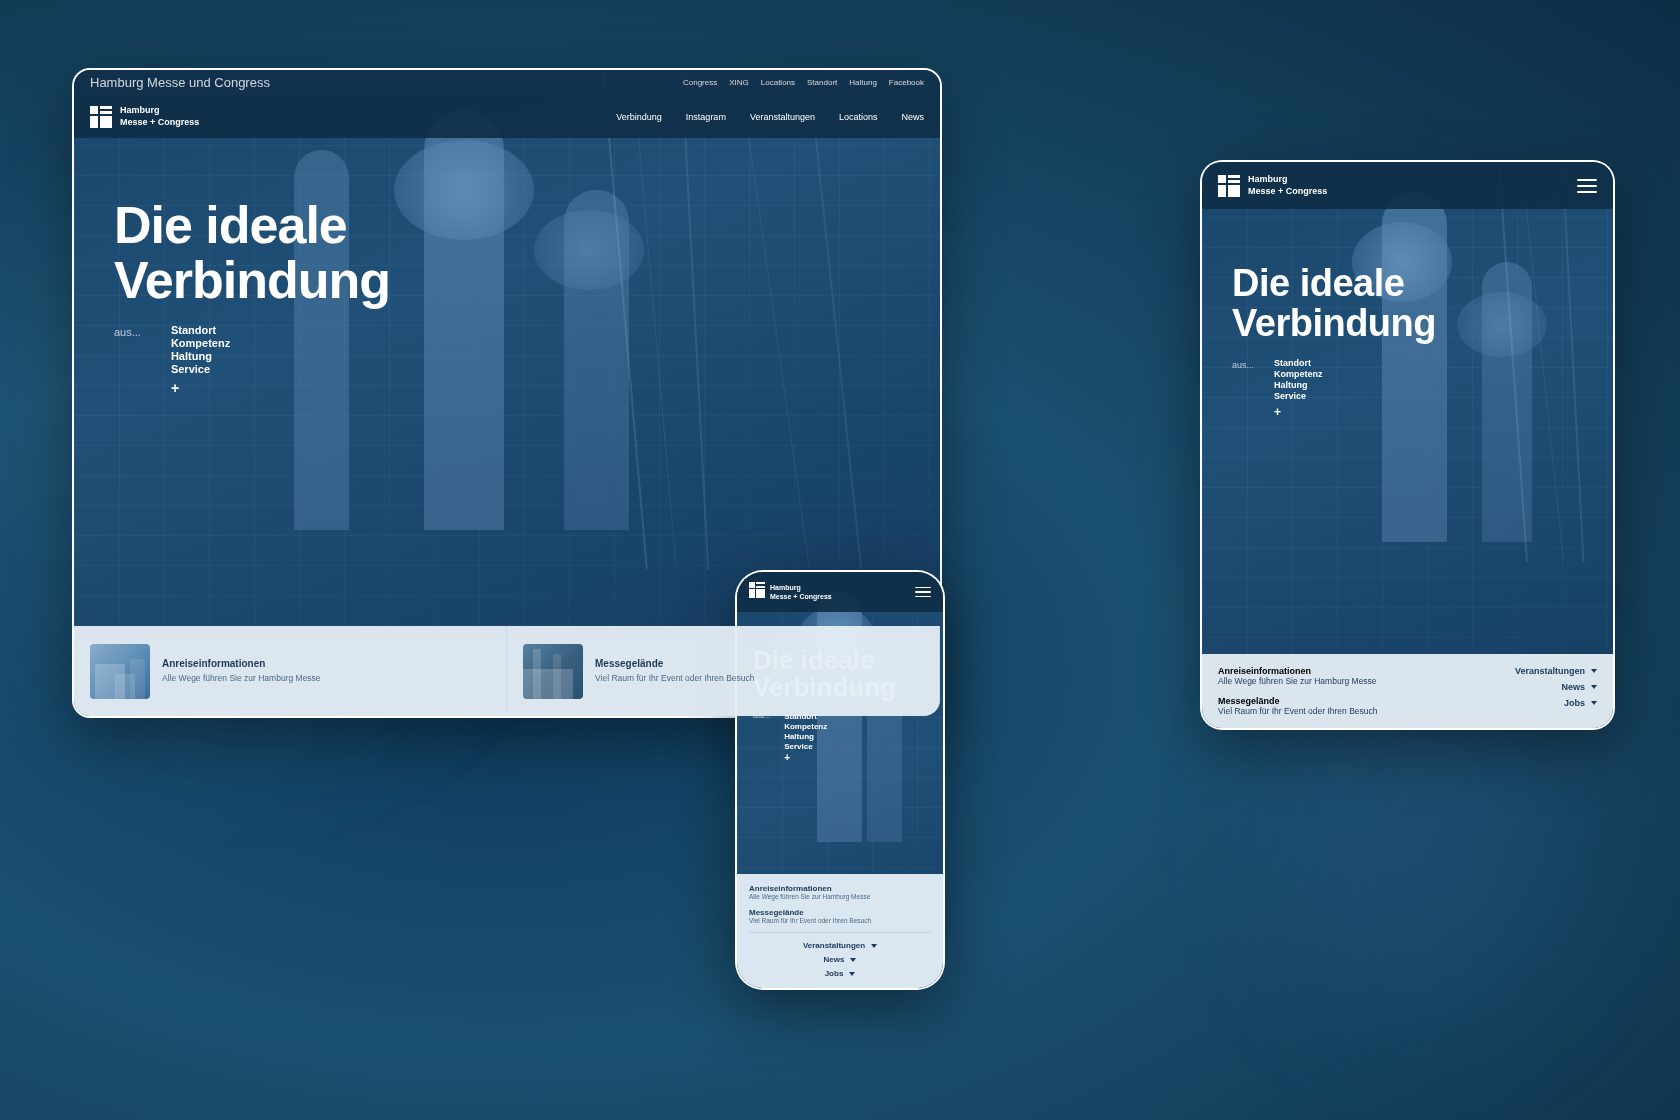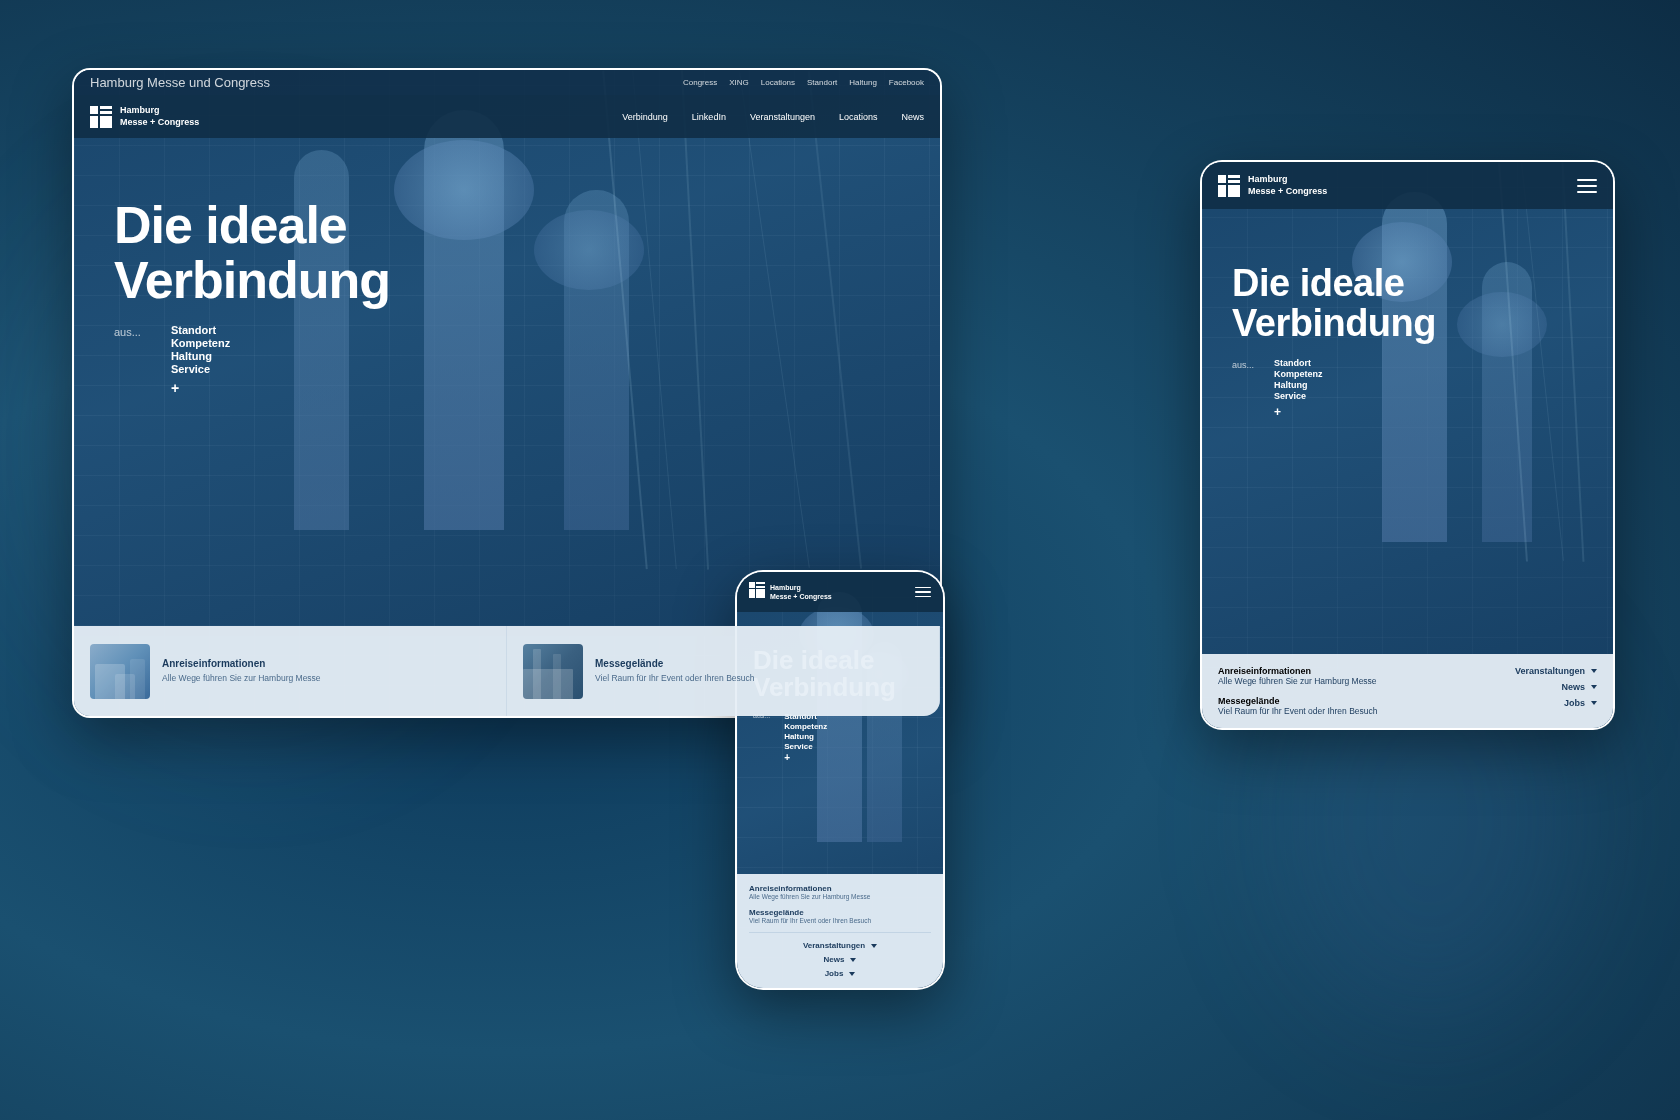--- a/index.html
+++ b/index.html
@@ -584,21 +584,21 @@
               <rect x="0" y="10" width="8" height="12" fill="white"></rect>
               <rect x="10" y="10" width="12" height="12" fill="white"></rect>
             </svg>
           </div>
           <div class="logo-text">
             <div>Hamburg</div>
             <div>Messe + Congress</div>
           </div>
         </div>
         <a class="nav-link">Verbindung</a>
-        <a class="nav-link">LinkedIn</a>
+        <a class="nav-link">Instagram</a>
         <a class="nav-link">Veranstaltungen</a>
         <a class="nav-link">Locations</a>
         <a class="nav-link">News</a>
       </div>
 
       <div class="desktop-hero">
         <div class="hero-title">
           <div>Die ideale</div>
           <div>Verbindung</div>
         </div>

